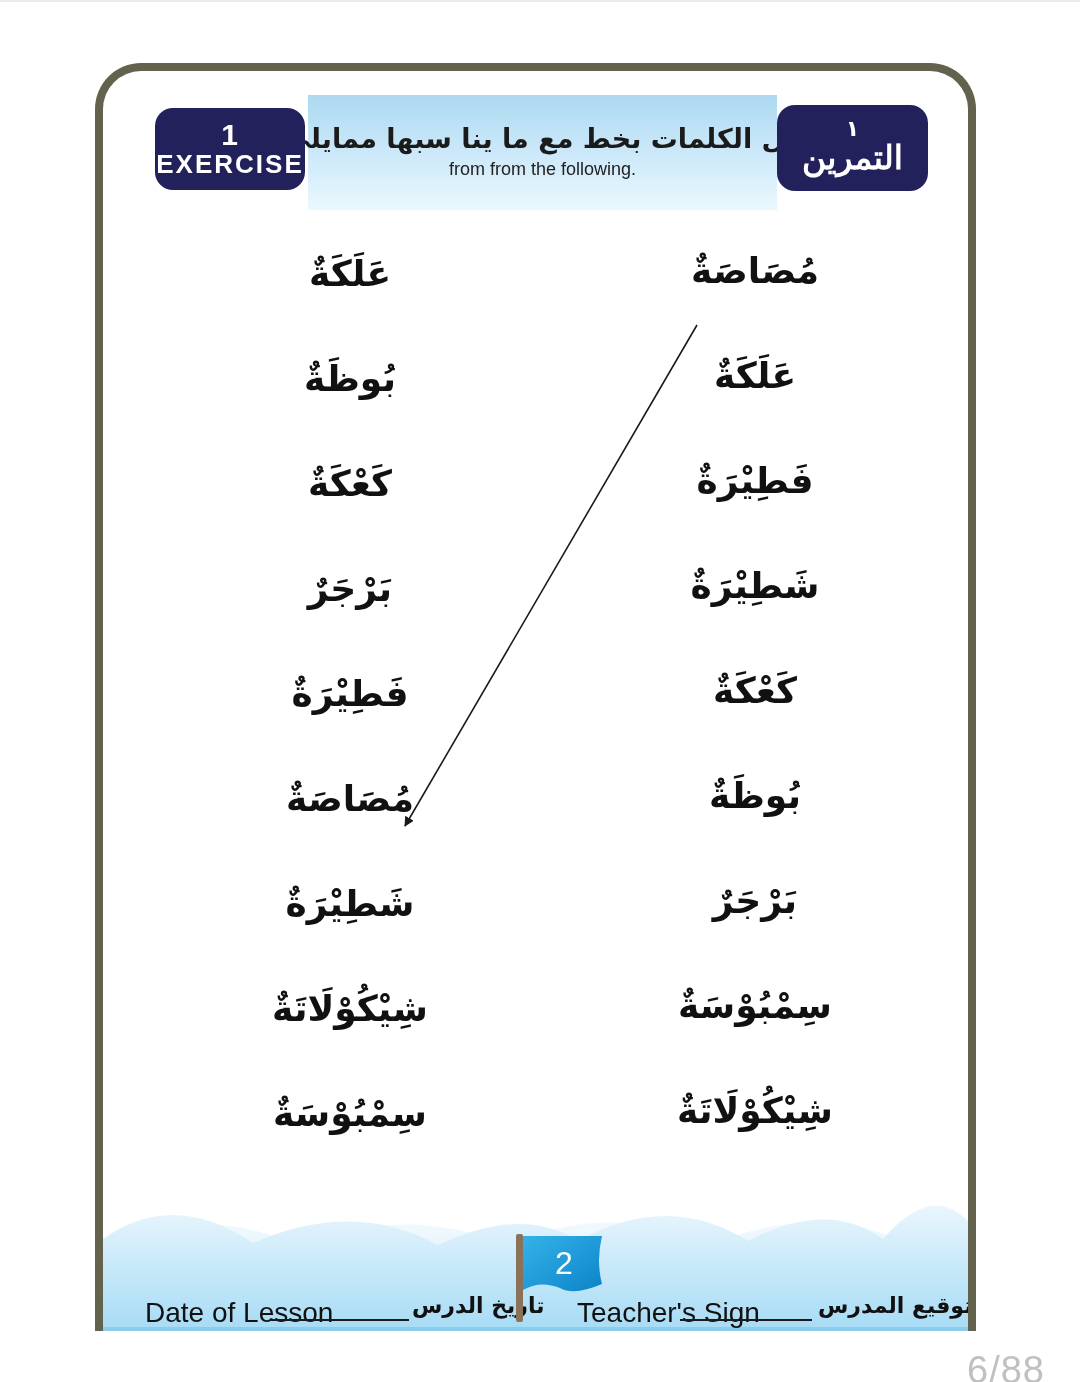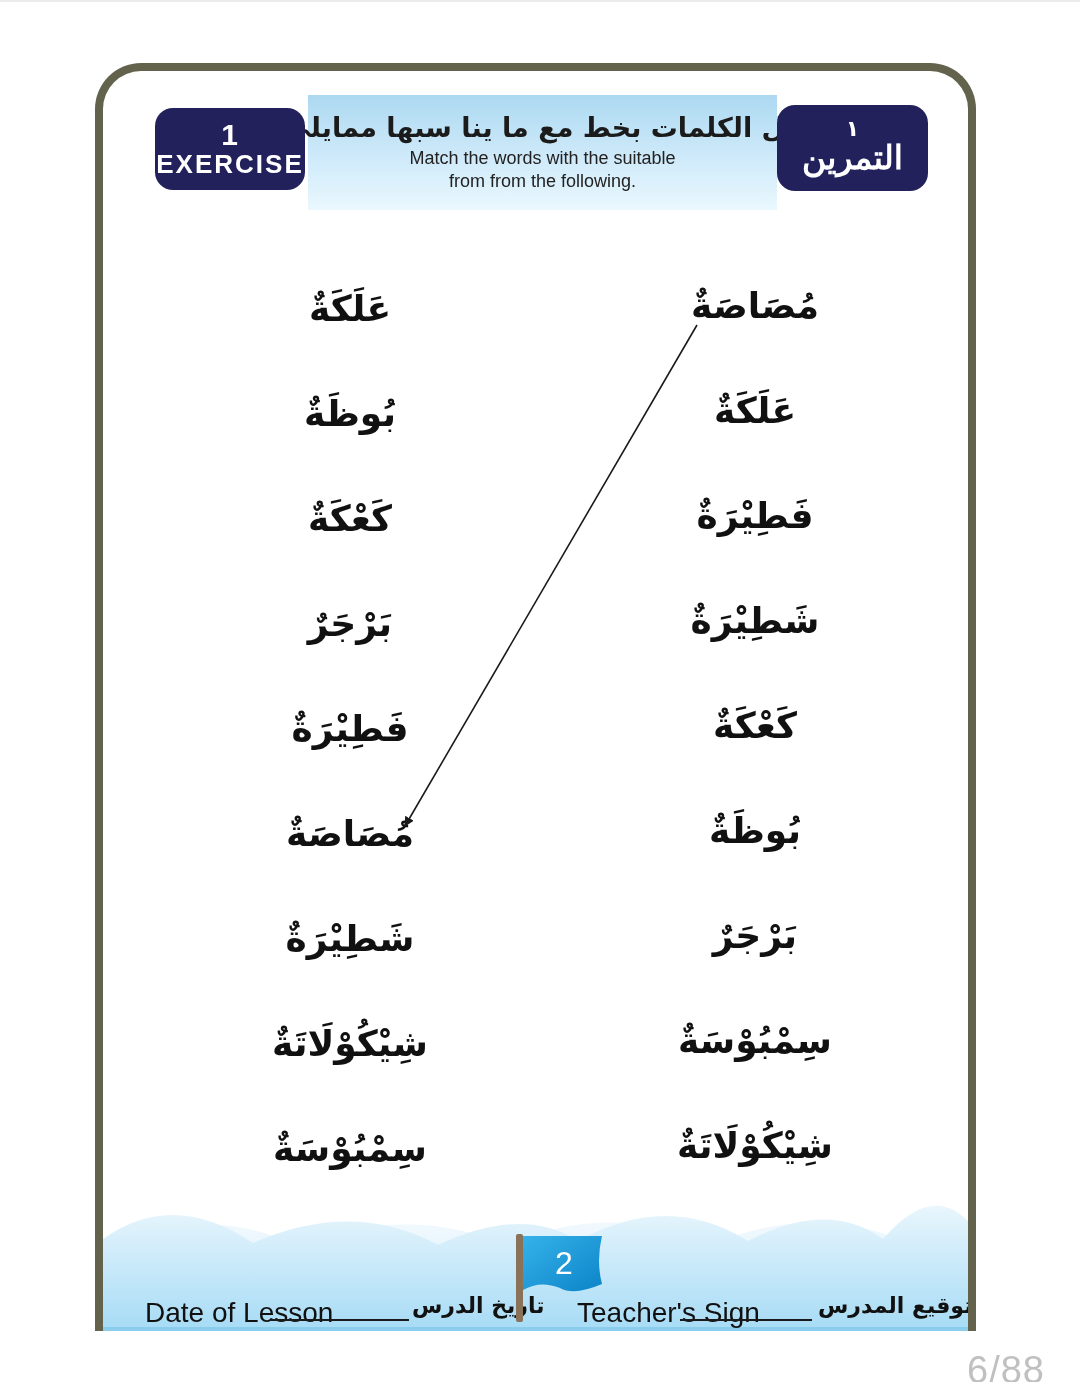--- a/index.html
+++ b/index.html
@@ -25,21 +25,21 @@
   .ex-num{font-size:30px;font-weight:700;letter-spacing:1px;line-height:1.05;}
   .ex-label{font-size:26px;font-weight:700;letter-spacing:2px;line-height:1.1;}
   .lesson-box{left:674px;top:34px;width:151px;height:86px;}
   .lesson-num{font-family:"DejaVu Sans",sans-serif;font-size:22px;font-weight:700;line-height:1;}
   .lesson-label{font-family:Liberation Serif, serif;font-size:33px;font-weight:700;line-height:1.15;direction:rtl;}
 
   
   .word-col{position:absolute;width:320px;display:flex;flex-direction:column;}
   .col-left{left:87px;top:185px;}
   .col-right{left:492px;top:182px;}
-  .word-row{height:105px;display:flex;align-items:center;justify-content:center;}
+  .word-row{height:105px;display:flex;justify-content:center;}
   .word{font-family:"DejaVu Sans",sans-serif;font-size:36px;font-weight:700;color:#111;
         direction:rtl;white-space:nowrap;line-height:1;}
 
   
   .overlay{position:absolute;left:0;top:0;width:865px;height:1260px;pointer-events:none;z-index:3;}
 
   
   .clouds{position:absolute;left:0;bottom:0;width:865px;height:140px;z-index:0;}
   .footer-label{position:absolute;z-index:4;font-size:28px;color:#111;white-space:nowrap;}
   .footer-label.ar{font-family:"DejaVu Sans",sans-serif;font-weight:700;font-size:22px;direction:rtl;}
@@ -53,21 +53,20 @@
 <body>
 
 <div class="screen">
   <div class="top-line"></div>
 
   <div class="page-card">
     <div class="content">
 
       <div class="instruction-box">
         <div class="inst-ar">صل الكلمات بخط مع ما ينا سبها ممايلى.</div>
-        <div class="inst-en">Match the words with the suitable</div>
         <div class="inst-en">from from the following.</div>
       </div>
 
       <div class="navy-box exercise-box">
         <div class="ex-num">1</div>
         <div class="ex-label">EXERCISE</div>
       </div>
 
       <div class="navy-box lesson-box">
         <div class="lesson-num">١</div>

